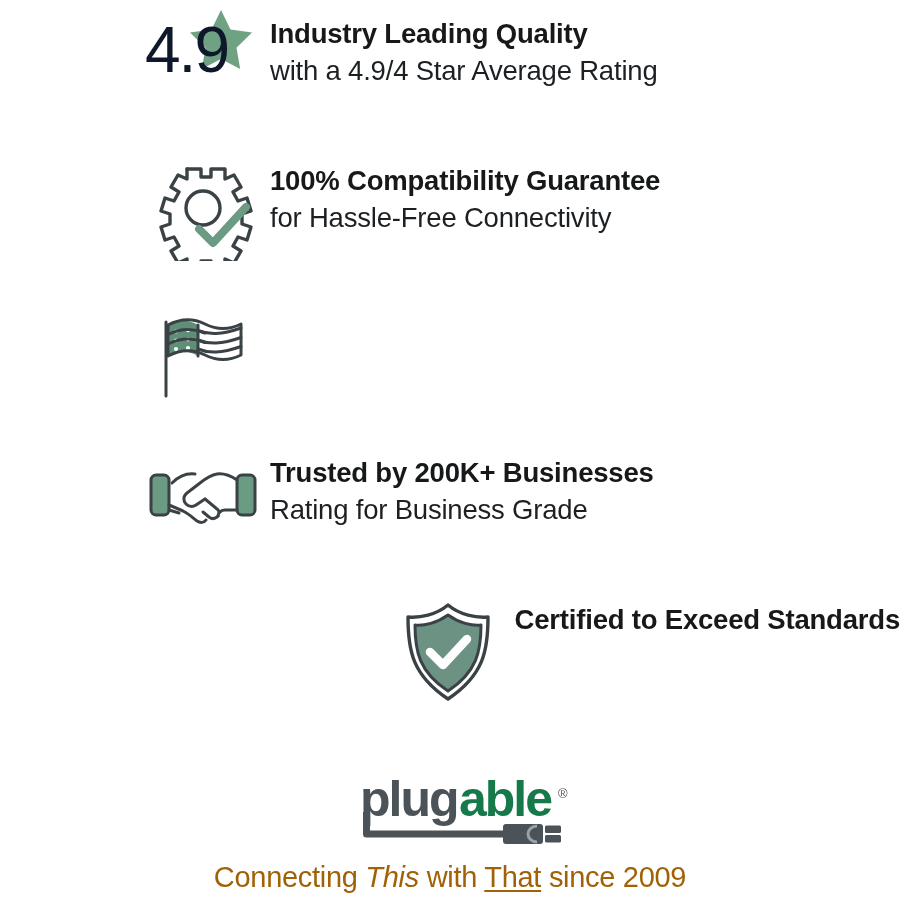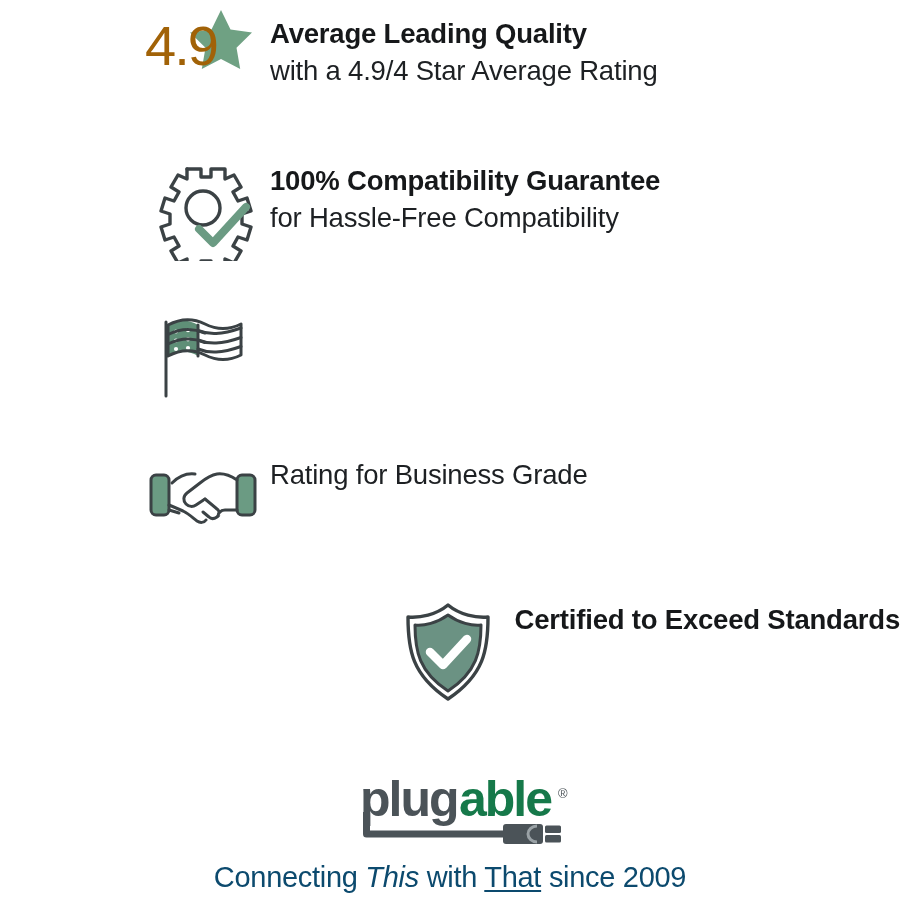--- a/index.html
+++ b/index.html
@@ -81,23 +81,23 @@
   
   .rating-wrap {
     position: relative;
     width: 120px;
     height: 96px;
   }
   .rating-num {
     position: absolute;
     left: 2px;
     top: 4px;
-    font-size: 56px;
+    font-size: 64px;
     font-weight: 300;
-    color: #a16207;
+    color: #0f172a;
     letter-spacing: -2px;
     line-height: 1;
     font-family: "Liberation Sans", sans-serif;
   }
   .rating-star {
     position: absolute;
     left: 42px;
     top: -6px;
   }
 
@@ -115,21 +115,21 @@
   }
 
   .tagline {
     position: absolute;
     left: 0;
     top: 861px;
     width: 900px;
     text-align: center;
     font-size: 29px;
     letter-spacing: -0.3px;
-    color: #0c4a6e;
+    color: #a16207;
     white-space: nowrap;
   }
   .tagline .it { font-style: italic; }
   .tagline .ul { text-decoration: underline; text-underline-offset: 3px; }
 </style>
 </head>
 <body>
 
 <div class="page">
 
@@ -138,40 +138,40 @@
     <div class="feature-row row-0">
       <div class="feature-icon">
         <div class="rating-wrap">
           <svg class="rating-star" width="72" height="70" viewBox="0 0 72 70">
             <path d="M36 2 L45.5 21.5 L67 24.6 L51.5 39.7 L55.2 61 L36 51 L16.8 61 L20.5 39.7 L5 24.6 L26.5 21.5 Z" fill="#6fa183"></path>
           </svg>
           <div class="rating-num">4.9</div>
         </div>
       </div>
       <div class="feature-text">
-        <div class="feature-title">Average Leading Quality</div>
+        <div class="feature-title">Industry Leading Quality</div>
         <div class="feature-sub">with a 4.9/4 Star Average Rating</div>
       </div>
     </div>
 
     <div class="feature-row row-1">
       <div class="feature-icon">
         <svg width="104" height="100" viewBox="0 0 104 100">
           <g fill="none" stroke="#3b4245" stroke-width="3.4" stroke-linejoin="round" stroke-linecap="round">
             <path d="M36 8 h14 v8 h10 V8 h14 v10 l9 -4 l7 12 l-8 5 l5 9 l9 -3 l4 13 l-9 3 v10 l9 3 l-4 13 l-9 -3 l-5 9
                      l8 5 l-7 12 l-9 -4 v10 h-14 v-8 h-10 v8 h-14"></path>
             <path d="M36 8 v10 l-9 -4 l-7 12 l8 5 l-5 9 l-9 -3 l-4 13 l9 3 v10 l-9 3 l4 13 l9 -3 l5 9 l-8 5 l7 12 l9 -4 v10 h14"></path>
             <circle cx="52" cy="47" r="17"></circle>
           </g>
           <path d="M48 68 L62 82 L95 46" fill="none" stroke="#6b9b83" stroke-width="8" stroke-linecap="round" stroke-linejoin="round"></path>
         </svg>
       </div>
       <div class="feature-text">
         <div class="feature-title">100% Compatibility Guarantee</div>
-        <div class="feature-sub">for Hassle-Free Compatibility</div>
+        <div class="feature-sub">for Hassle-Free Connectivity</div>
       </div>
     </div>
 
     <div class="feature-row row-2">
       <div class="feature-icon">
         <svg width="104" height="100" viewBox="0 0 104 100">
 
           <path d="M17 17 C27 11, 37 11, 47 17 L47 48 C37 42, 27 42, 17 48 Z" fill="#5f8f77"></path>
 
           <g fill="#ffffff">
@@ -214,20 +214,21 @@
 
             <path d="M60 46 L72 56 C75 58, 75 62, 72 64 C69 66, 66 66, 64 64 L58 59"></path>
             <path d="M92 57 L80 57 C76 57, 73 60, 73 63"></path>
             <path d="M24 57 L34 60"></path>
 
             <path d="M27 30 C34 23, 42 20, 50 21"></path>
           </g>
         </svg>
       </div>
       <div class="feature-text">
+        <div class="feature-title">Trusted by 200K+ Businesses</div>
         <div class="feature-sub">Rating for Business Grade</div>
       </div>
     </div>
 
     <div class="feature-row row-4">
       <div class="feature-icon">
         <svg width="100" height="104" viewBox="0 0 100 104">
 
           <path d="M50 5 C62 15, 78 18, 90 17 C90 50, 86 75, 50 99 C14 75, 10 50, 10 17 C22 18, 38 15, 50 5 Z" fill="none" stroke="#3b4245" stroke-width="3.4" stroke-linejoin="round"></path>
 

